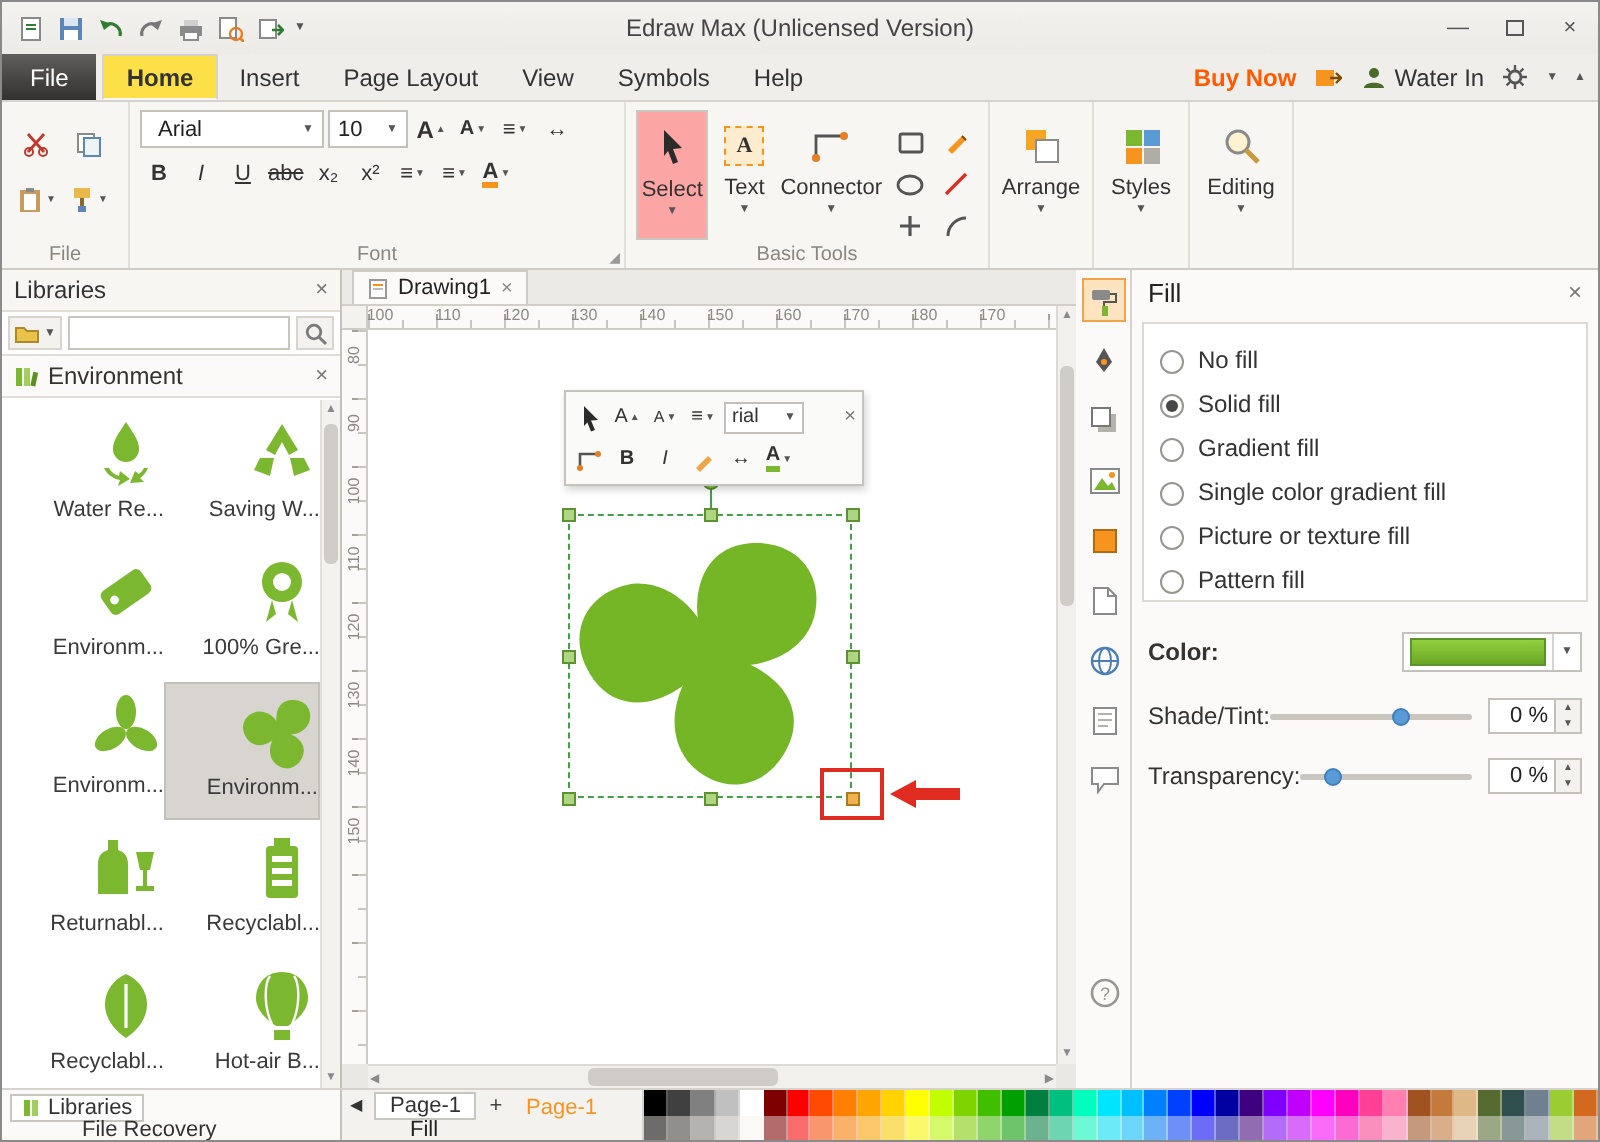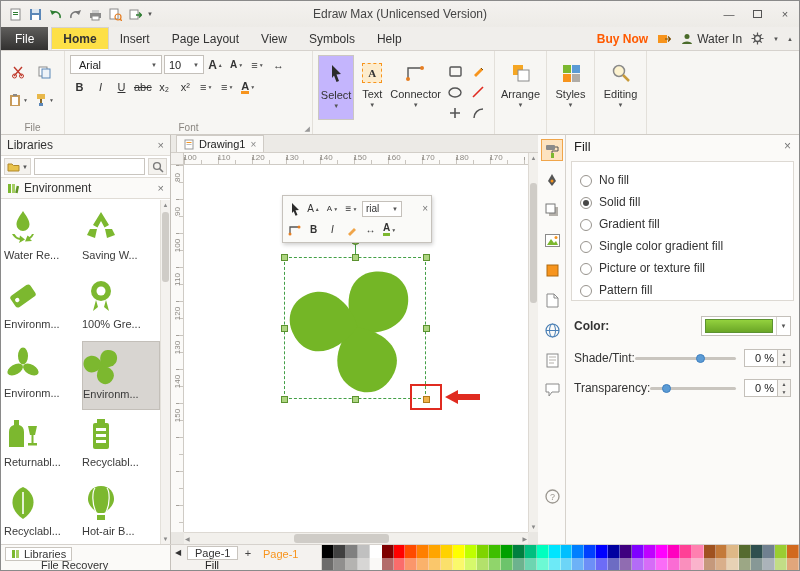--- a/index.html
+++ b/index.html
@@ -35,37 +35,37 @@
 .frow{display:flex;gap:2px;align-items:center;margin-bottom:4px;}
 .combo{height:19px;background:#fff;border:1px solid #c4c0ba;display:flex;align-items:center;padding:0 4px;font-size:11px;color:#222;}
 .combo .cv{overflow:hidden;white-space:nowrap;}
 .caret{font-size:6px;color:#555;margin-left:auto;padding-left:4px;}
 .sbtn{min-width:19px;height:18px;display:flex;align-items:center;justify-content:center;font-size:11px;color:#333;border:1px solid transparent;}
 .sbtn b{font-weight:bold}.sbtn i{font-style:italic}.sbtn u{text-decoration:underline}.sbtn s{text-decoration:line-through}
 .acaret{font-size:5px;color:#555;margin-left:1px;}
 .fontA{font-size:12px;font-weight:bold;}
 .colorA{border-bottom:3px solid #f7941d;line-height:10px;font-weight:bold;}
 .bigbtn{width:42px;display:flex;flex-direction:column;align-items:center;padding-top:5px;gap:2px;font-size:11px;color:#333;}
-.bigbtn.sel{background:#c4b5fd;border:1px solid #cbc7c1;}
+.bigbtn.sel{background:#fca5a5;border:1px solid #cbc7c1;}
 .bigbtn .bicon{height:26px;display:flex;align-items:center;justify-content:center;}
 .texticon{width:20px;height:20px;border:1px dashed #f7941d;background:#fdeccd;display:flex;align-items:center;justify-content:center;font-weight:bold;font-family:"Liberation Serif",serif;}
 .shapegrid{display:grid;grid-template-columns:22px 22px;grid-auto-rows:20px;gap:1px;padding-top:6px;margin-left:3px;}
 
 .main{position:absolute;top:134px;left:0;right:0;bottom:26px;}
 
 .libpanel{position:absolute;left:0;top:0;bottom:0;width:170px;background:#fff;border-right:1px solid #c5c1bb;}
 .lib-head{height:21px;display:flex;align-items:center;background:#f7f6f3;border-bottom:1px solid #e0dcd6;padding:0 6px;font-size:12px;color:#333;}
 .lib-x{margin-left:auto;color:#777;font-size:11px;}
 .lib-search{height:22px;display:flex;align-items:center;gap:3px;padding:2px 3px;border-bottom:1px solid #e0dcd6;}
 .folderbtn{display:flex;align-items:center;gap:2px;padding:1px 2px;border:1px solid #d8d4ce;background:#f4f2ee;height:17px;}
 .searchinput{flex:1;height:17px;border:1px solid #c9c5bf;background:#fff;}
 .searchbtn{width:19px;height:17px;display:flex;align-items:center;justify-content:center;border:1px solid #d8d4ce;background:#f4f2ee;}
 .envbar{height:21px;display:flex;align-items:center;gap:5px;padding:0 6px;background:#fbfaf8;border-bottom:1px solid #e0dcd6;font-size:12px;}
 .libgrid{position:absolute;top:65px;bottom:0;left:0;right:10px;display:grid;grid-template-columns:1fr 1fr;grid-auto-rows:69px;padding:3px 0 0 3px;overflow:hidden;background:#fff;}
-.libitem{display:flex;flex-direction:column;align-items:flex-start;padding-top:5px;}
+.libitem{display:flex;flex-direction:column;align-items:flex-end;padding-top:5px;}
 .libitem.selected{background:#d8d5d1;border:1px solid #c3bfb9;}
 .libitem .llabel{font-size:11px;color:#3a3a3a;margin-top:3px;}
 .libscroll{position:absolute;top:65px;bottom:0;right:0;width:10px;background:#f4f2ef;border-left:1px solid #e3e0da;}
 .scr-up{position:absolute;top:0;left:0;right:0;height:10px;font-size:6px;color:#8a8a8a;text-align:center;line-height:10px;}
 .scr-dn{position:absolute;bottom:0;left:0;right:0;height:10px;font-size:6px;color:#8a8a8a;text-align:center;line-height:10px;}
 .scr-thumb{position:absolute;left:1px;right:1px;background:#cfccc7;border-radius:3px;}
 
 .canvas{position:absolute;left:170px;top:0;width:367px;bottom:0;background:#e9e7e3;}
 .doctabs{position:absolute;top:0;left:0;right:0;height:18px;background:#eceae6;border-bottom:1px solid #d2cec8;display:flex;align-items:flex-end;padding-left:5px;}
 .doctab{height:17px;background:#fbfaf8;border:1px solid #cfcbc5;border-bottom:none;display:flex;align-items:center;gap:5px;padding:0 7px;font-size:11px;color:#222;}
@@ -387,20 +387,21 @@
             <svg width="12" height="12">
               <path d="M6,1 V11 M1,6 H11" stroke="#555" stroke-width="1.6"></path>
             </svg>
           </span>
         <span class="mbtn">
             <svg width="12" height="12">
               <path d="M2,11 A9,9 0 0,1 11,2" fill="none" stroke="#555" stroke-width="1.5"></path>
             </svg>
           </span>
       </div>
+      <div class="rg-label">Basic Tools</div>
     </div>
 
     <div class="rgroup" style="width:52px;">
       <div class="bigbtn" style="width:100%;">
         <span class="bicon">
             <svg width="20" height="20">
               <rect x="2" y="2" width="10" height="10" fill="#f5a623"></rect>
               <rect x="7" y="7" width="11" height="11" fill="#fff" stroke="#8a8a8a"></rect>
             </svg>
           </span>

